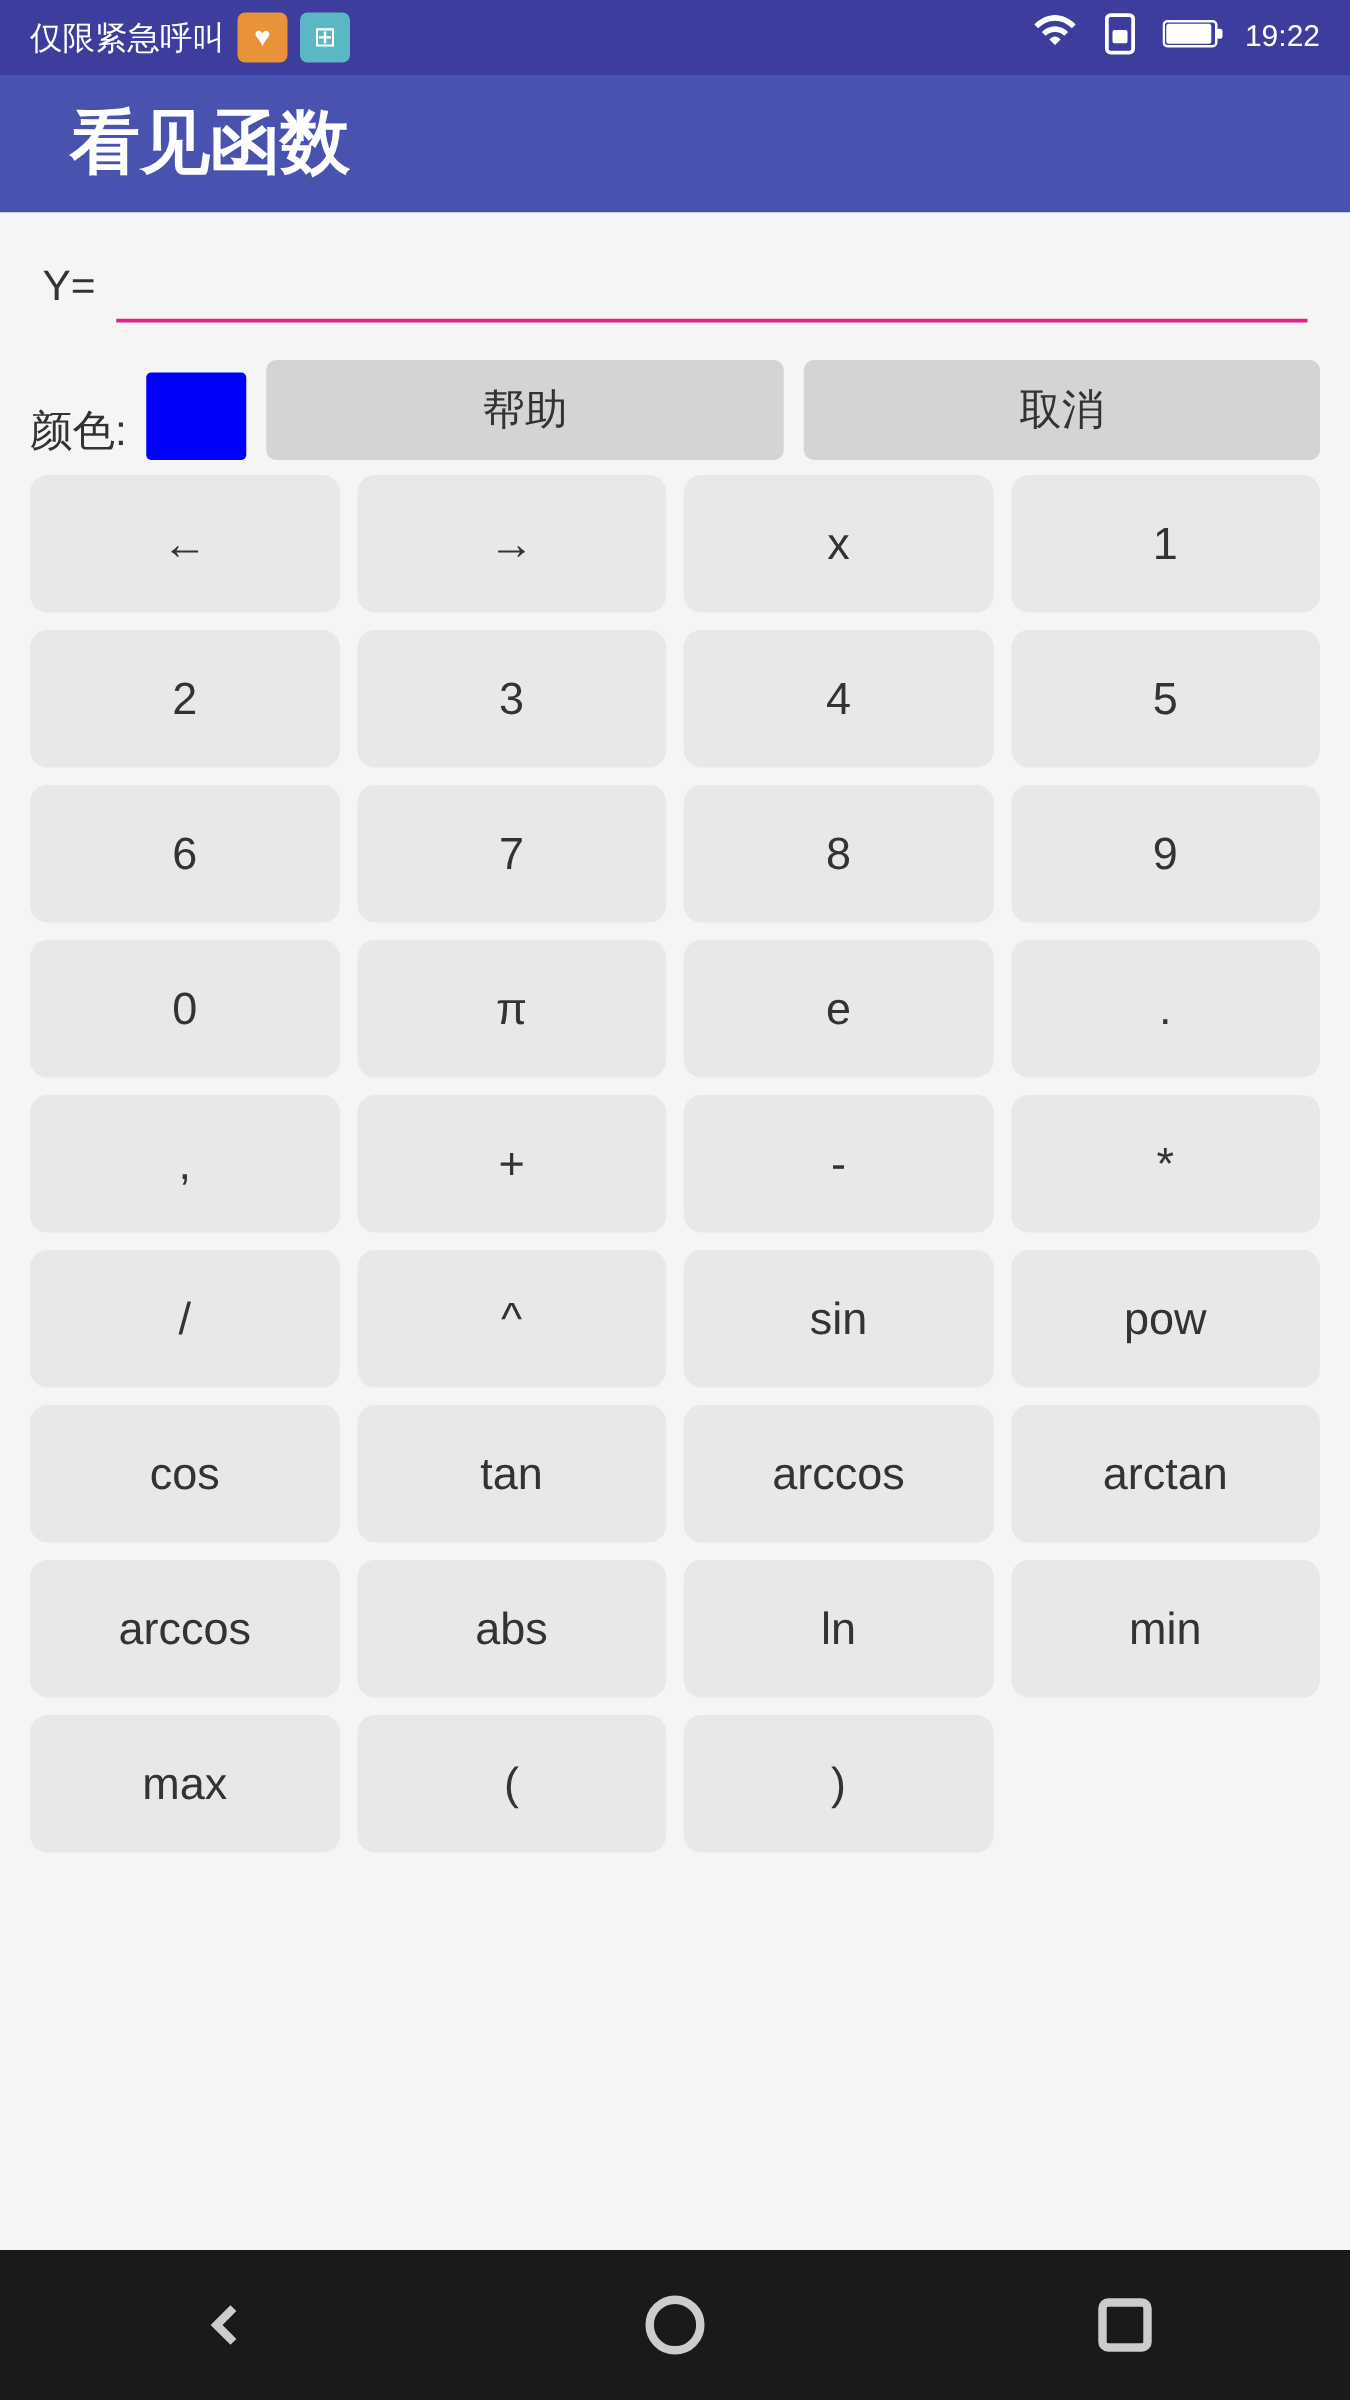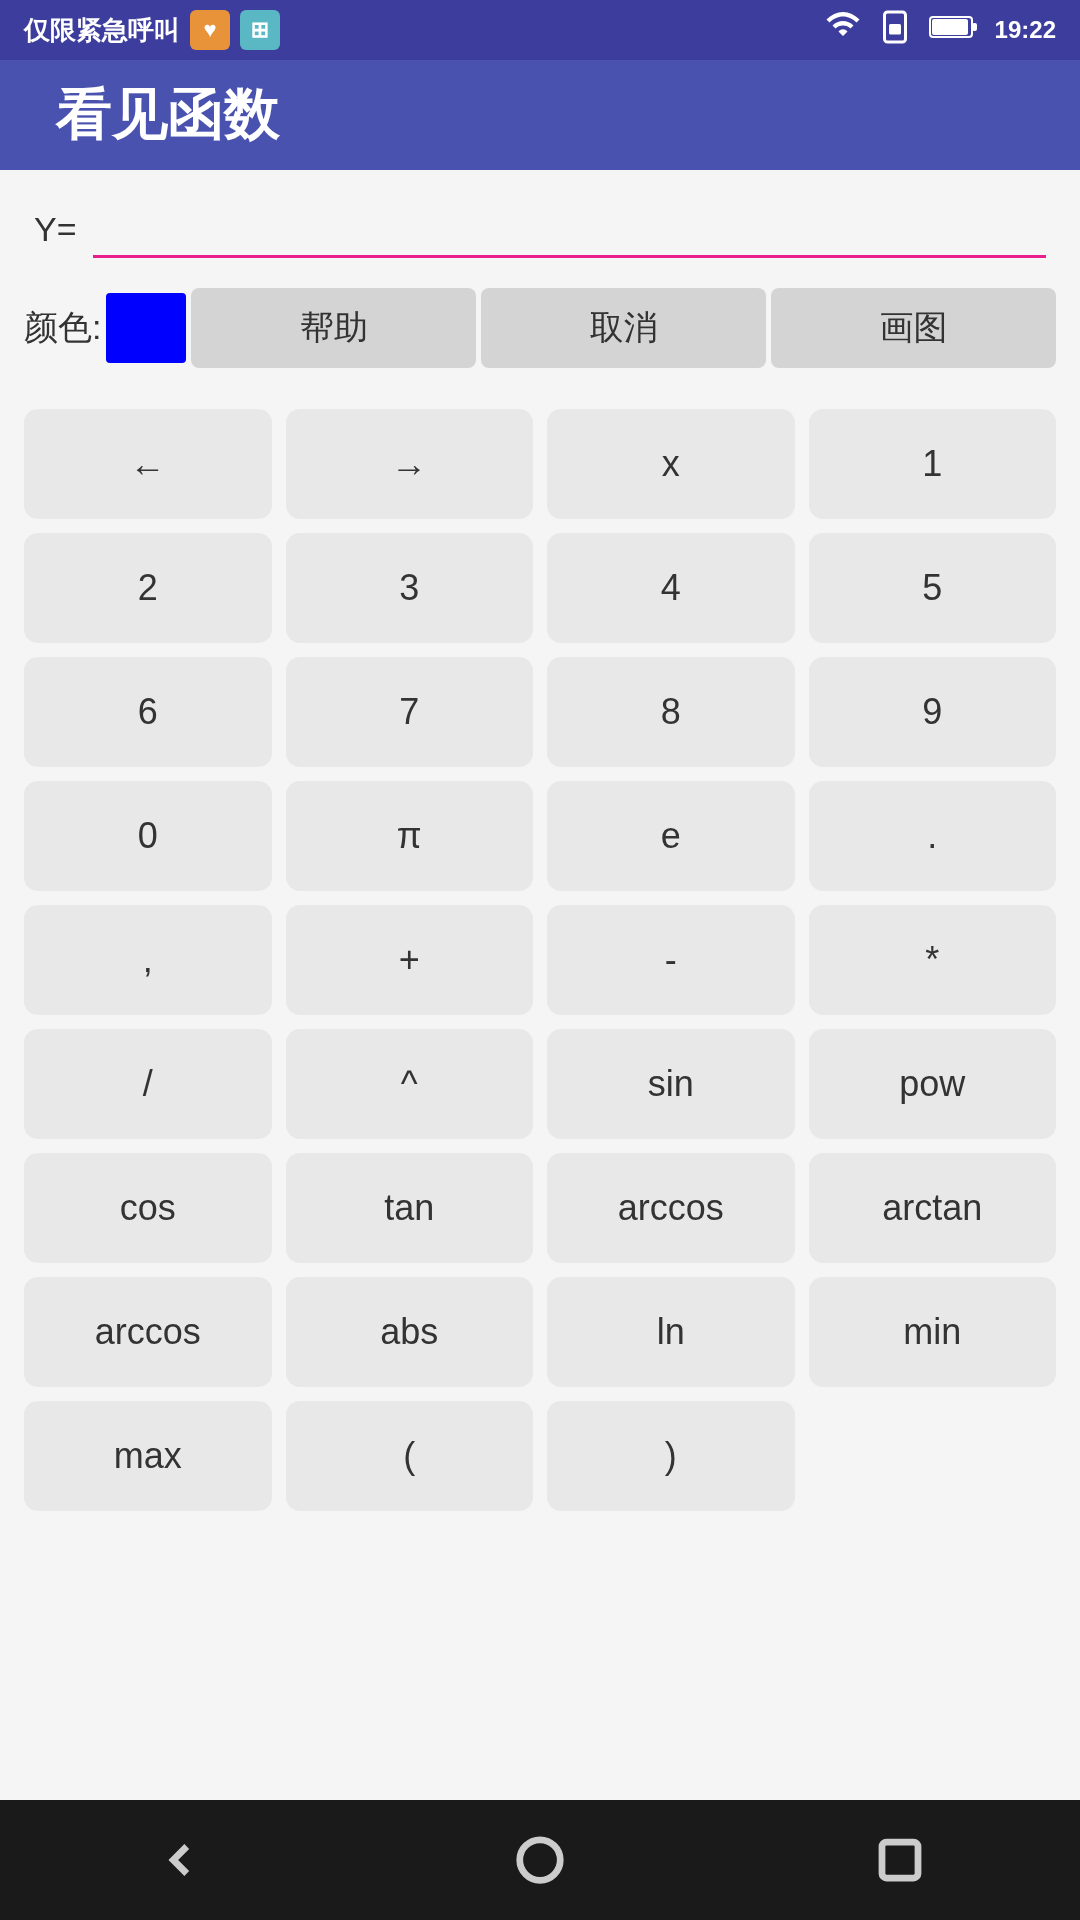--- a/index.html
+++ b/index.html
@@ -17,21 +17,20 @@
     
     .status-bar {
       background: #3d3d9e;
       color: white;
       height: 60px;
       display: flex;
       align-items: center;
       justify-content: space-between;
       padding: 0 24px;
       font-size: 26px;
-      font-weight: bold;
     }
     .status-left { display: flex; align-items: center; gap: 10px; }
     .status-right { display: flex; align-items: center; gap: 16px; font-size: 24px; }
     .status-icon-small {
       width: 40px; height: 40px;
       border-radius: 6px;
       display: flex; align-items: center; justify-content: center;
       font-size: 22px;
     }
     .icon-orange { background: #e8923a; }
@@ -81,23 +80,23 @@
       background: transparent;
       font-size: 34px;
       color: #333;
       padding: 8px 4px;
       outline: none;
     }
 
     
     .controls-row {
       display: flex;
-      align-items: center;
-      margin-bottom: 41px;
-      gap: 5px;
+      align-items: flex-end;
+      margin-bottom: 12px;
+      gap: 16px;
     }
     .color-label {
       font-size: 34px;
       color: #333;
       white-space: nowrap;
     }
     .color-swatch {
       width: 80px;
       height: 70px;
       background: #0000ff;
@@ -192,21 +191,20 @@
   <div class="input-row">
     <span class="input-label">Y=</span>
     <input class="formula-input" type="text" value="" placeholder="" style="">
   </div>
 
   <div class="controls-row">
     <span class="color-label">颜色:</span>
     <div class="color-swatch"></div>
     <button class="ctrl-btn">帮助</button>
     <button class="ctrl-btn">取消</button>
-    <button class="ctrl-btn">画图</button>
   </div>
 
   <div class="keyboard" id="keyboard-grid">
   <button class="key-btn">←</button>
       <button class="key-btn">→</button>
       <button class="key-btn">x</button>
       <button class="key-btn">1</button>
       <button class="key-btn">2</button>
       <button class="key-btn">3</button>
       <button class="key-btn">4</button>

